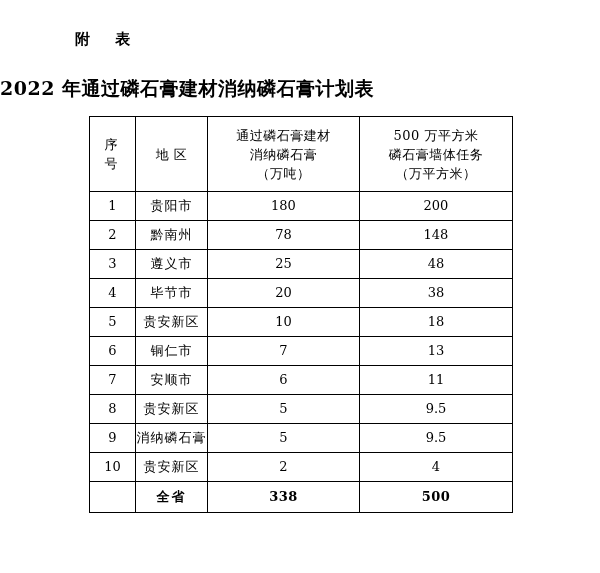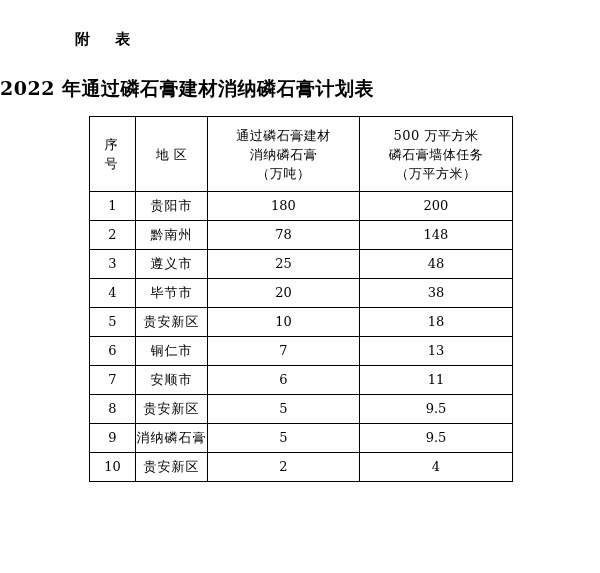--- a/index.html
+++ b/index.html
@@ -194,17 +194,23 @@
           <td class="body region">消纳磷石膏</td>
           <td class="body num">5</td>
           <td class="body num">9.5</td>
         </tr>
         <tr>
           <td class="body num">10</td>
           <td class="body region">贵安新区</td>
           <td class="body num">2</td>
           <td class="body num">4</td>
         </tr>
+        <tr class="total">
+          <td class="blank"></td>
+          <td>全省</td>
+          <td class="num">338</td>
+          <td class="num">500</td>
+        </tr>
       </tbody>
     </table>
   </div>
 
 </div>
 
 </body></html>

